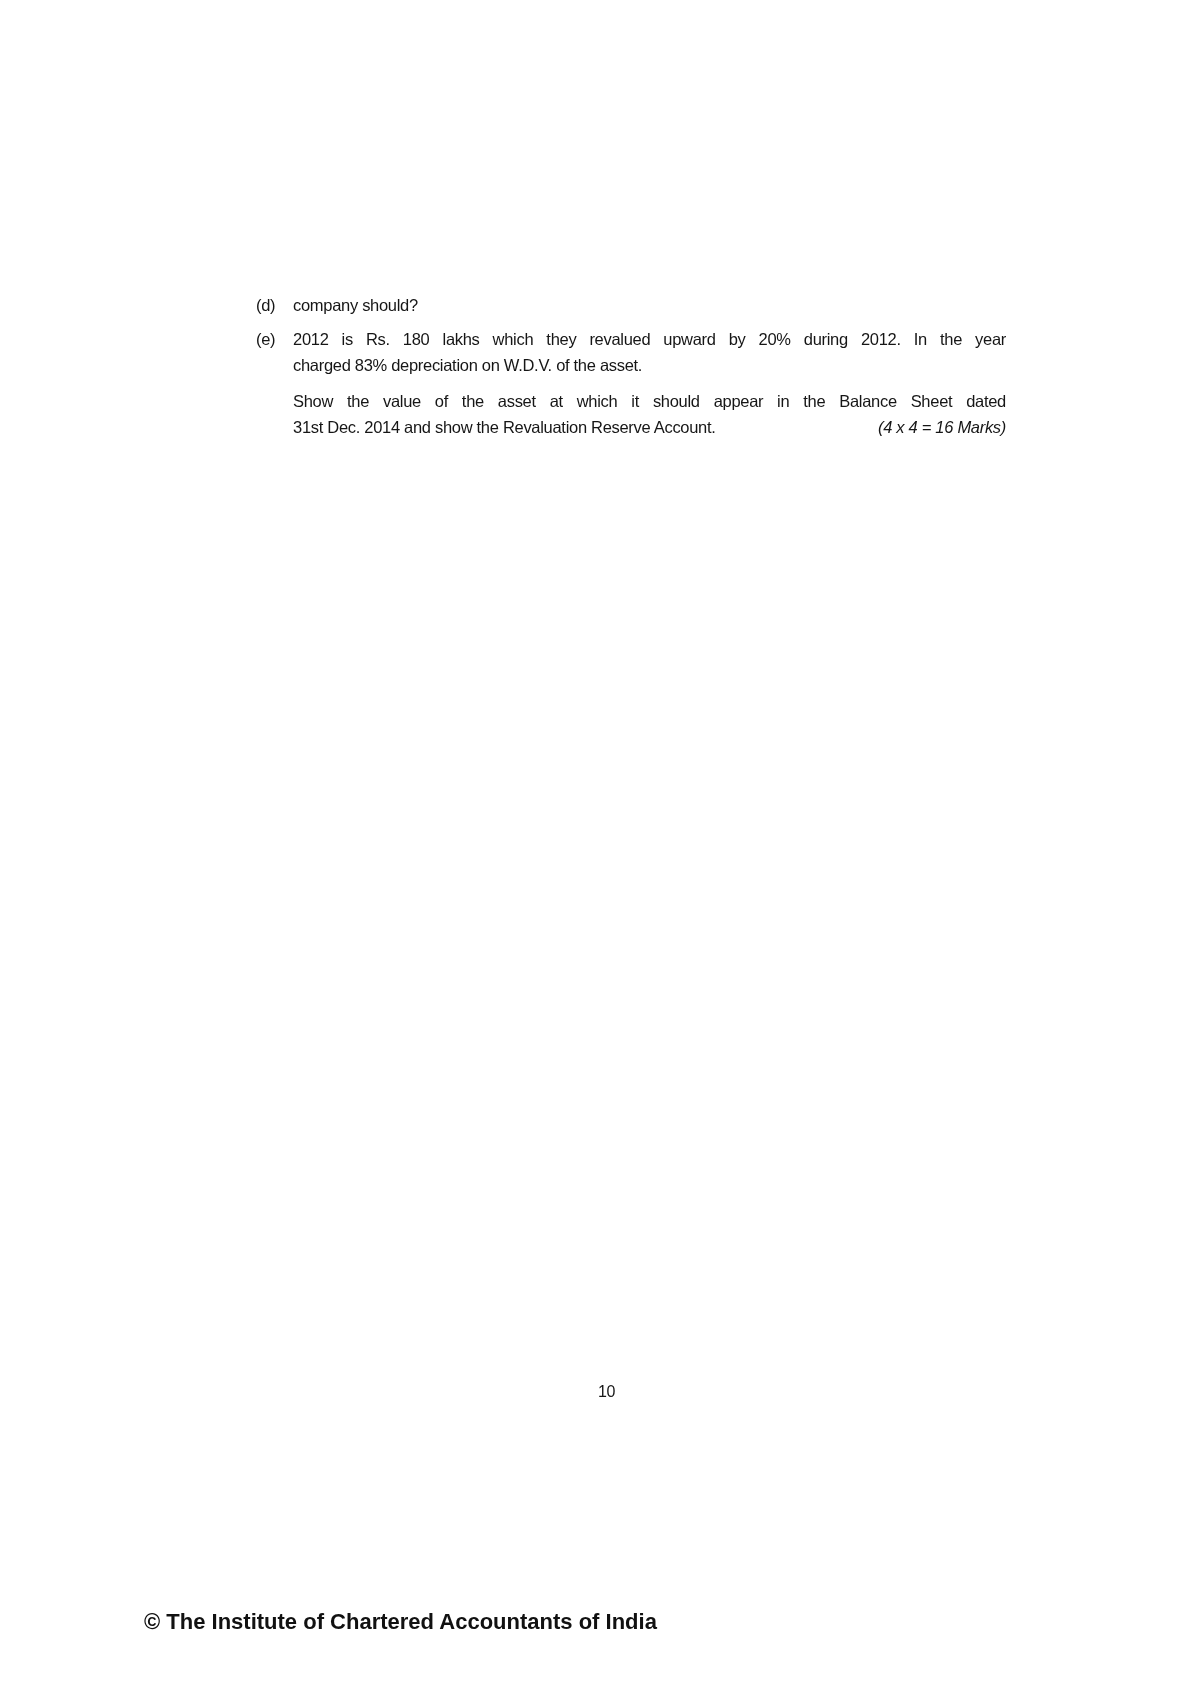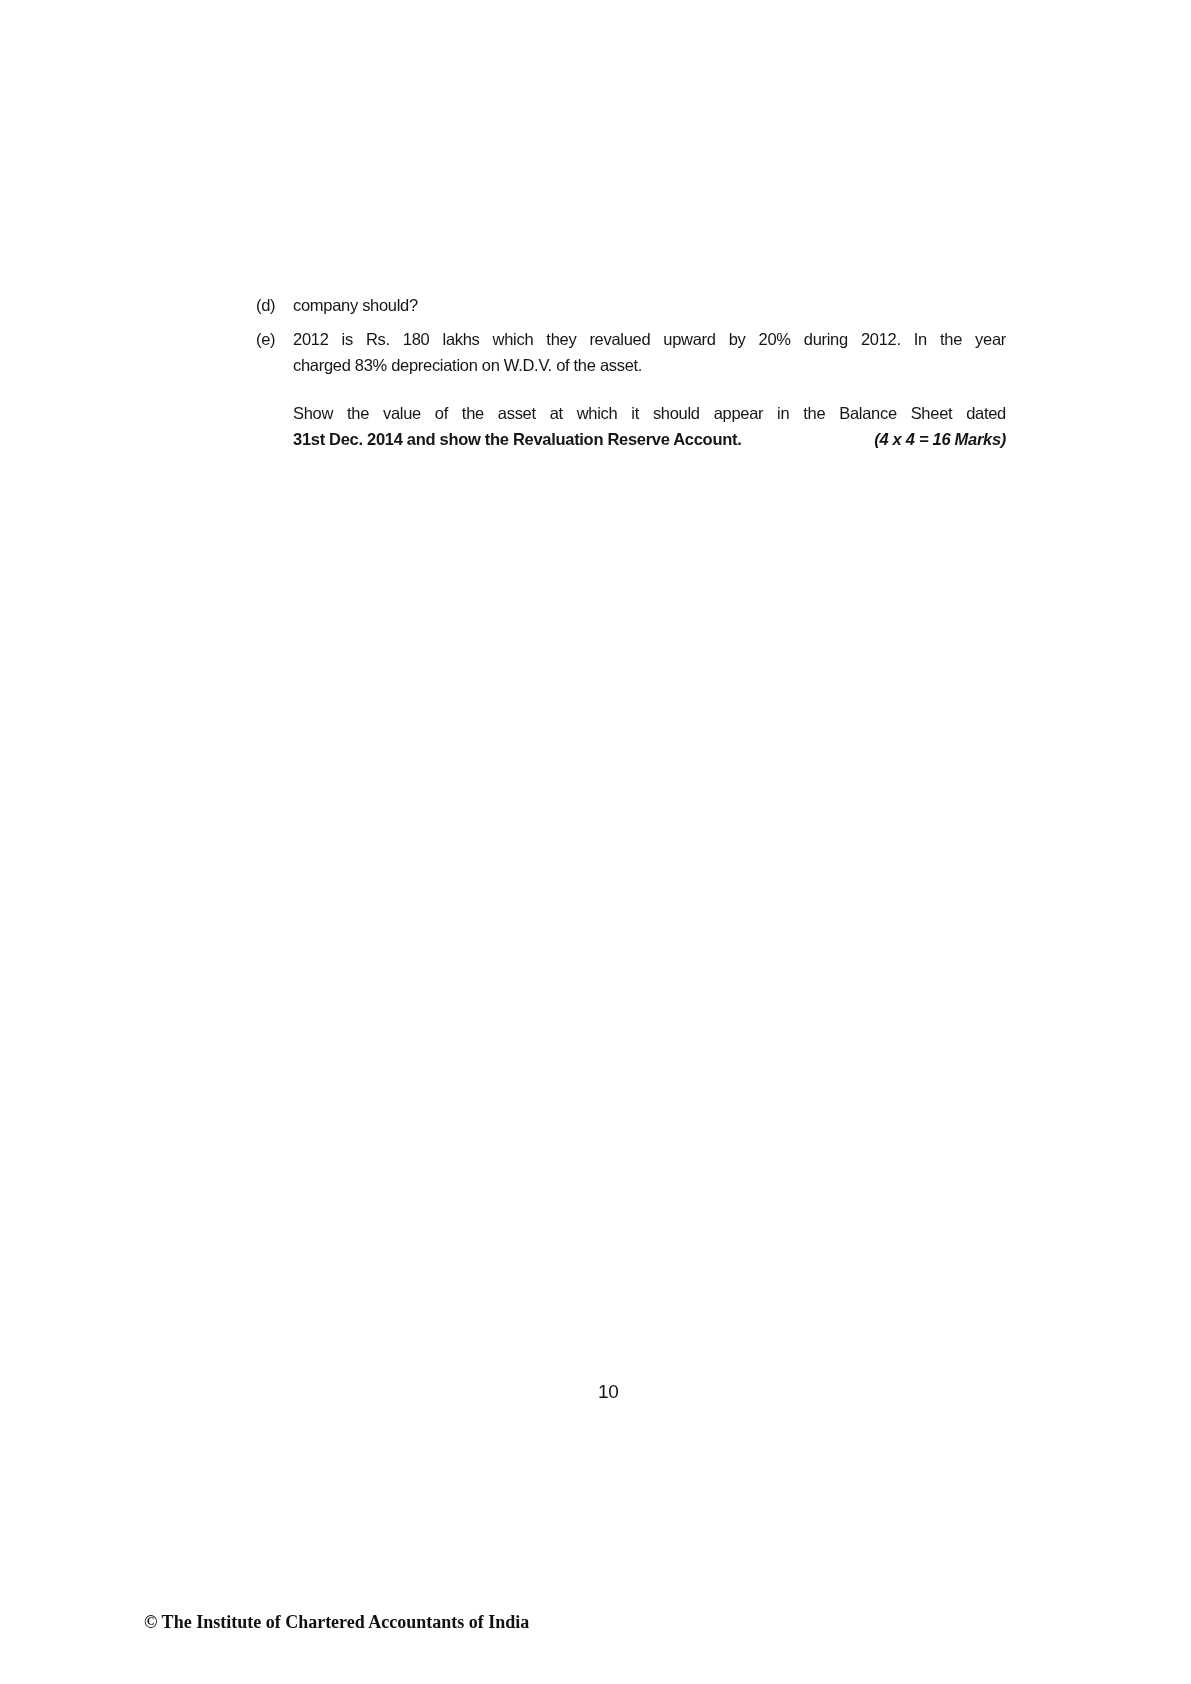--- a/index.html
+++ b/index.html
@@ -38,46 +38,45 @@
     flex: 1 1 auto;
     width: 713px;
   }
   .jline {
     text-align: justify;
     text-align-last: justify;
   }
   .rline {
     text-align: left;
   }
-  .sub-para { margin-top: 22px; }
+  .sub-para { margin-top: 10px; }
   .marks-line {
     display: flex;
     justify-content: space-between;
     align-items: flex-end;
-    font-weight: bold;
   }
   .marks {
     font-style: italic;
     white-space: nowrap;
   }
   .page-number {
     position: absolute;
     left: 598px;
     top: 1381px;
-    font-size: 19px;
+    font-size: 16px;
     line-height: 22px;
     letter-spacing: -0.3px;
   }
   .footer {
     position: absolute;
     left: 144px;
     top: 1611px;
-    font-family: Liberation Serif, serif;
+    font-family: Liberation Sans, sans-serif;
     font-weight: 700;
-    font-size: 18px;
+    font-size: 22px;
     line-height: 22px;
     color: #111111;
   }
 </style>
 </head>
 <body>
 
 <div class="page">
 
   <div class="content">

